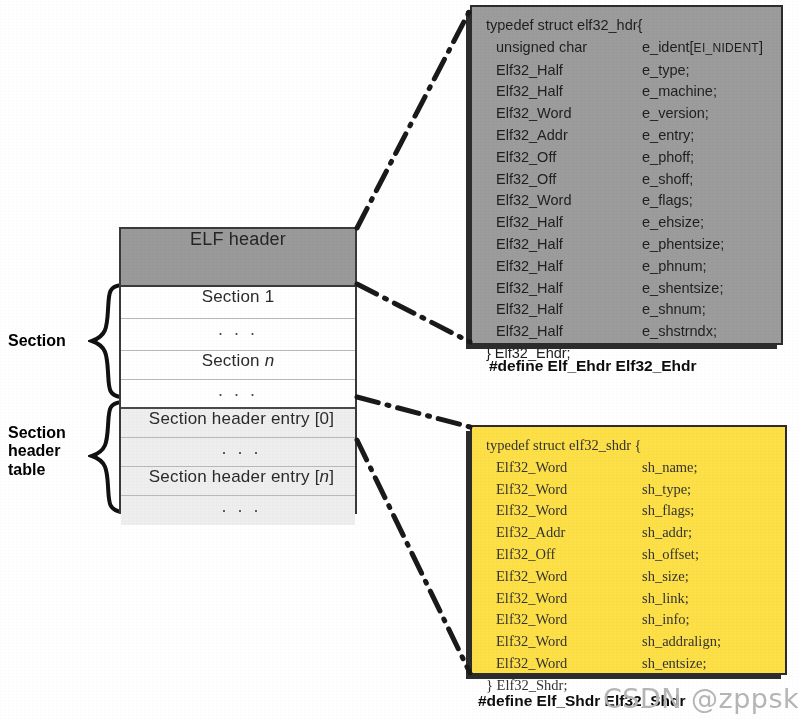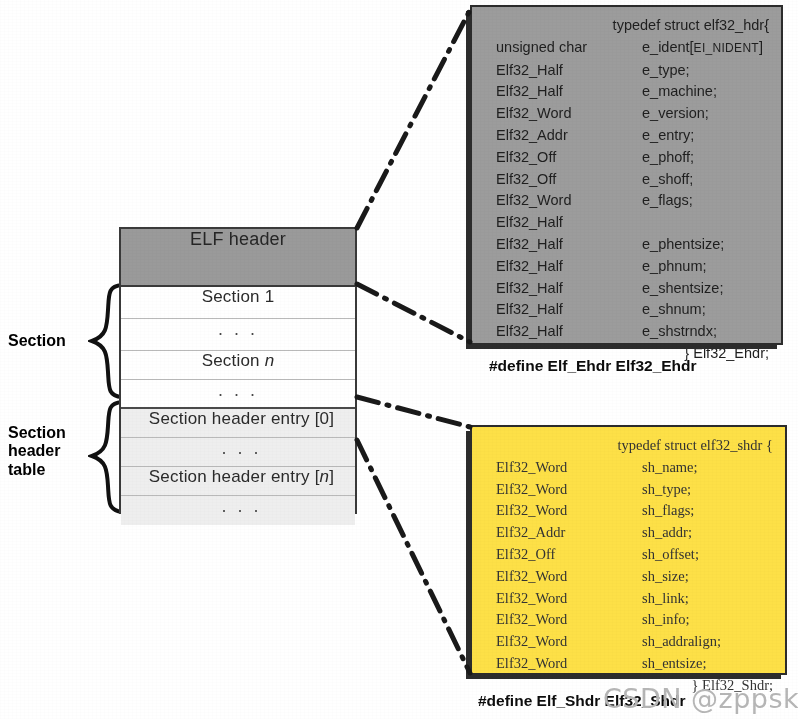--- a/index.html
+++ b/index.html
@@ -120,21 +120,21 @@
     right: 4px;
     height: 5px;
     background: #2c2c2c;
   }
   .cline {
     display: flex;
     white-space: pre;
   }
   .ctype { width: 146px; flex: 0 0 146px; }
   .cname { flex: 1 1 auto; }
-  .chead, .cfoot { font-weight: normal; justify-content: flex-end; }
+  .chead, .cfoot { font-weight: normal; }
   .small-caps {
     font-size: 12px;
     letter-spacing: .3px;
   }
 
   
   .caption {
     position: absolute;
     font-size: 15.5px;
     font-weight: bold;
@@ -257,20 +257,21 @@
   <div class="cline" style="padding-left:10px">
     <span class="ctype">Elf32_Off</span>
     <span class="cname">e_shoff;</span>
   </div>
   <div class="cline" style="padding-left:10px">
     <span class="ctype">Elf32_Word</span>
     <span class="cname">e_flags;</span>
   </div>
   <div class="cline" style="padding-left:10px">
     <span class="ctype">Elf32_Half</span>
+    <span class="cname">e_ehsize;</span>
   </div>
   <div class="cline" style="padding-left:10px">
     <span class="ctype">Elf32_Half</span>
     <span class="cname">e_phentsize;</span>
   </div>
   <div class="cline" style="padding-left:10px">
     <span class="ctype">Elf32_Half</span>
     <span class="cname">e_phnum;</span>
   </div>
   <div class="cline" style="padding-left:10px">

